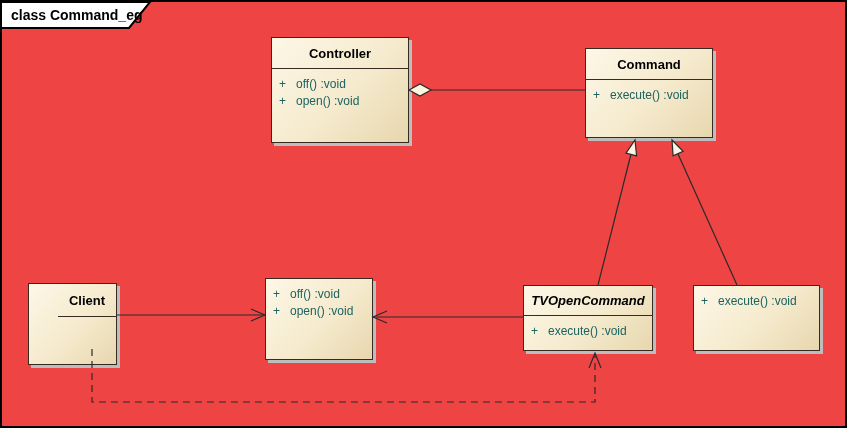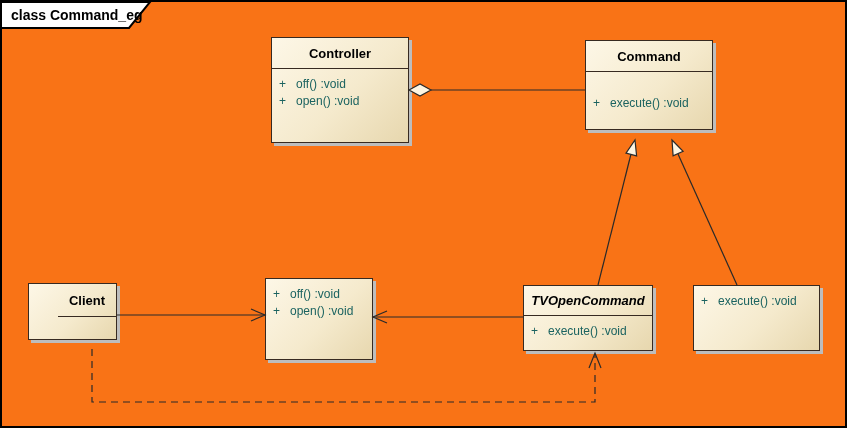--- a/index.html
+++ b/index.html
@@ -1,19 +1,19 @@
 <!DOCTYPE html>
 <html><head>
 <meta charset="utf-8">
 <style>
   html,body{margin:0;padding:0;background:#ffffff;}
   body{width:847px;height:428px;font-family:"Liberation Sans",sans-serif;}
   #frame{
     position:relative;width:843px;height:424px;margin:0;
-    border:2px solid #000000;background:#f97316;overflow:hidden;
+    border:2px solid #000000;background:#ef4444;overflow:hidden;
   }
   #connector-layer{position:absolute;left:0;top:0;width:843px;height:424px;z-index:3;pointer-events:none;}
   .uml-class{
     position:absolute;z-index:2;
     border:1px solid #372a21;
     background:linear-gradient(135deg,#fdf7e7 0%,#f5eacd 55%,#e7d7ae 100%);
     box-shadow:3px 3px 0 #bdbdbd;
     display:flex;flex-direction:column;box-sizing:border-box;
   }
   .uml-title{
@@ -90,31 +90,31 @@
         <span class="vis">+</span>
         <span class="sig">off() :void</span>
       </div>
       <div class="uml-method">
         <span class="vis">+</span>
         <span class="sig">open() :void</span>
       </div>
     </div>
   </div>
 
-  <div class="uml-class" style="left:583px;top:38px;width:128px;height:90px;gap:16px;">
+  <div class="uml-class" style="left:583px;top:46px;width:128px;height:90px;">
     <div class="uml-title" style="height:30px;">Command</div>
     <div class="uml-body">
       <div class="uml-method">
         <span class="vis">+</span>
         <span class="sig">execute() :void</span>
       </div>
     </div>
   </div>
 
-  <div class="uml-class" style="left:26px;top:281px;width:89px;height:57px;padding-left:29px;">
+  <div class="uml-class" style="left:26px;top:281px;width:89px;height:82px;padding-left:29px;">
     <div class="uml-title" style="height:32px;">Client</div>
     <div class="uml-body"></div>
   </div>
 
   <div class="uml-class" style="left:263px;top:276px;width:108px;height:82px;">
     <div class="uml-body">
       <div class="uml-method">
         <span class="vis">+</span>
         <span class="sig">off() :void</span>
       </div>

